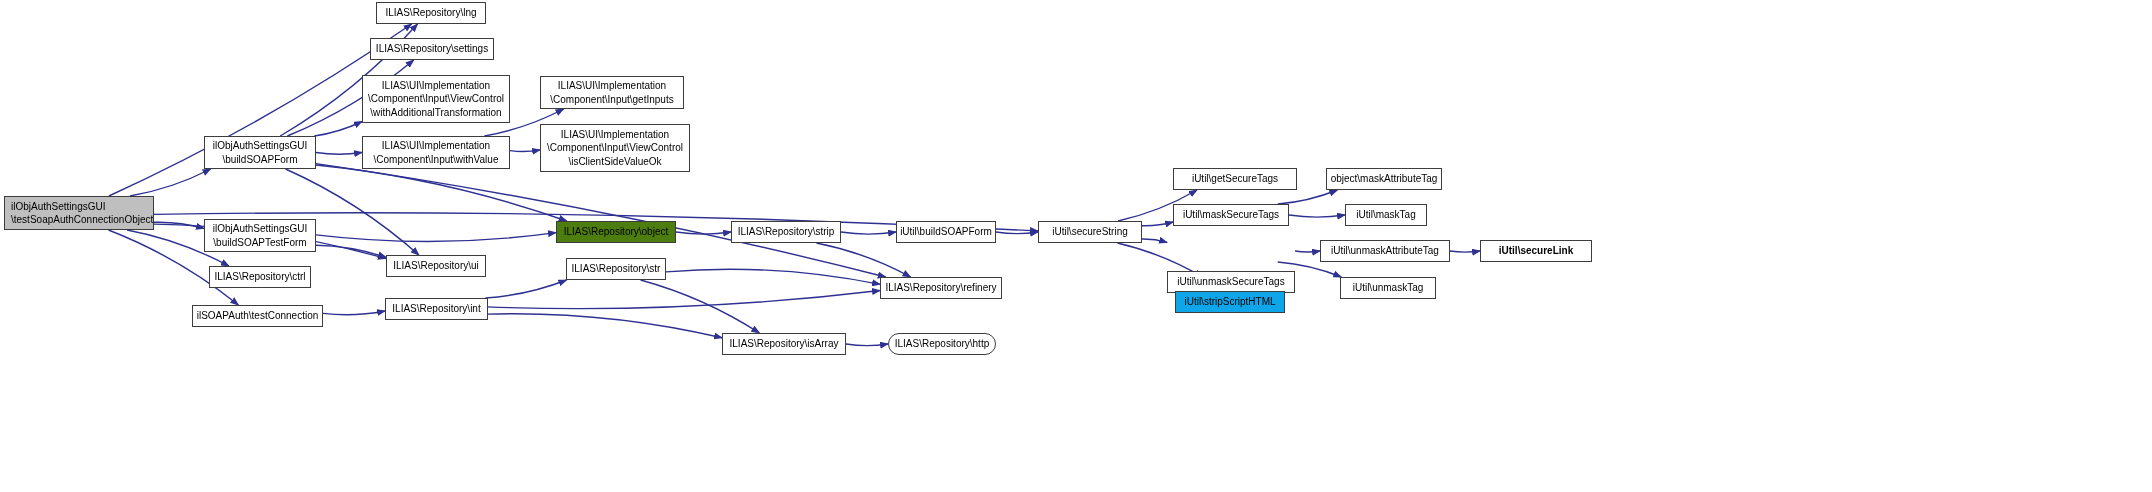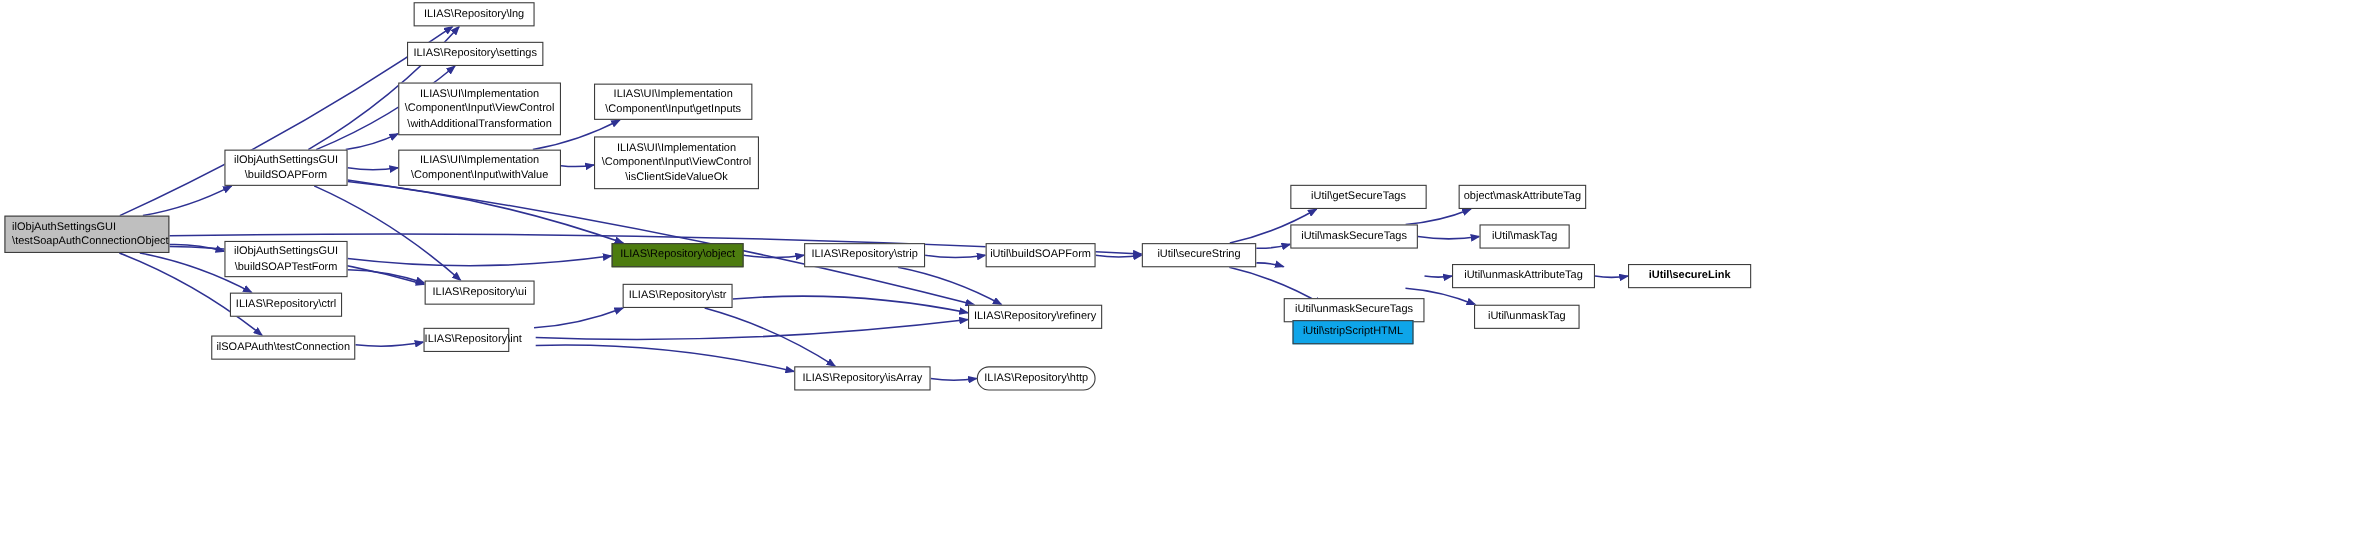--- a/index.html
+++ b/index.html
@@ -134,19 +134,19 @@
       <div class="node" style="left: 1038px; top: 221px; width: 104px; height: 22px; background: rgb(255, 255, 255); border-color: rgb(61, 61, 61);"><span class="lbl">iUtil\secureString</span></div>
       <div class="node" style="left: 1167px; top: 240px; width: 128px; height: 22px; background: rgb(255, 255, 255); border-color: rgb(61, 61, 61); margin-top: 31px;"><span class="lbl">iUtil\unmaskSecureTags</span></div>
       <div class="node" style="left: 1320px; top: 240px; width: 130px; height: 22px; background: rgb(255, 255, 255); border-color: rgb(61, 61, 61);"><span class="lbl">iUtil\unmaskAttributeTag</span></div>
       <div class="node" style="left: 1480px; top: 240px; width: 112px; height: 22px; background: rgb(255, 255, 255); border-color: rgb(61, 61, 61); font-weight: bold;"><span class="lbl">iUtil\secureLink</span></div>
       <div class="node" style="left: 386px; top: 255px; width: 100px; height: 22px; background: rgb(255, 255, 255); border-color: rgb(61, 61, 61);"><span class="lbl">ILIAS\Repository\ui</span></div>
       <div class="node" style="left: 566px; top: 258px; width: 100px; height: 22px; background: rgb(255, 255, 255); border-color: rgb(61, 61, 61);"><span class="lbl">ILIAS\Repository\str</span></div>
       <div class="node" style="left: 880px; top: 277px; width: 122px; height: 22px; background: rgb(255, 255, 255); border-color: rgb(61, 61, 61);"><span class="lbl">ILIAS\Repository\refinery</span></div>
       <div class="node" style="left: 1175px; top: 291px; width: 110px; height: 22px; background: #0ea5e9; border-color: rgb(61, 61, 61);"><span class="lbl">iUtil\stripScriptHTML</span></div>
       <div class="node" style="left: 1340px; top: 277px; width: 96px; height: 22px; background: rgb(255, 255, 255); border-color: rgb(61, 61, 61);"><span class="lbl">iUtil\unmaskTag</span></div>
       <div class="node" style="left: 209px; top: 266px; width: 102px; height: 22px; background: rgb(255, 255, 255); border-color: rgb(61, 61, 61);"><span class="lbl">ILIAS\Repository\ctrl</span></div>
-      <div class="node" style="left: 385px; top: 298px; width: 78px; height: 22px; background: rgb(255, 255, 255); border-color: rgb(61, 61, 61);"><span class="lbl">ILIAS\Repository\int</span></div>
+      <div class="node" style="left: 385px; top: 298px; width: 103px; height: 22px; background: rgb(255, 255, 255); border-color: rgb(61, 61, 61);"><span class="lbl">ILIAS\Repository\int</span></div>
       <div class="node" style="left: 192px; top: 305px; width: 131px; height: 22px; background: rgb(255, 255, 255); border-color: rgb(61, 61, 61);"><span class="lbl">ilSOAPAuth\testConnection</span></div>
       <div class="node" style="left: 722px; top: 333px; width: 124px; height: 22px; background: rgb(255, 255, 255); border-color: rgb(61, 61, 61);"><span class="lbl">ILIAS\Repository\isArray</span></div>
       <div class="node" style="left: 888px; top: 333px; width: 108px; height: 22px; background: rgb(255, 255, 255); border-color: rgb(61, 61, 61); border-radius: 11px;"><span class="lbl">ILIAS\Repository\http</span></div>
     </div>
 
 </div>
 
 </body></html>

